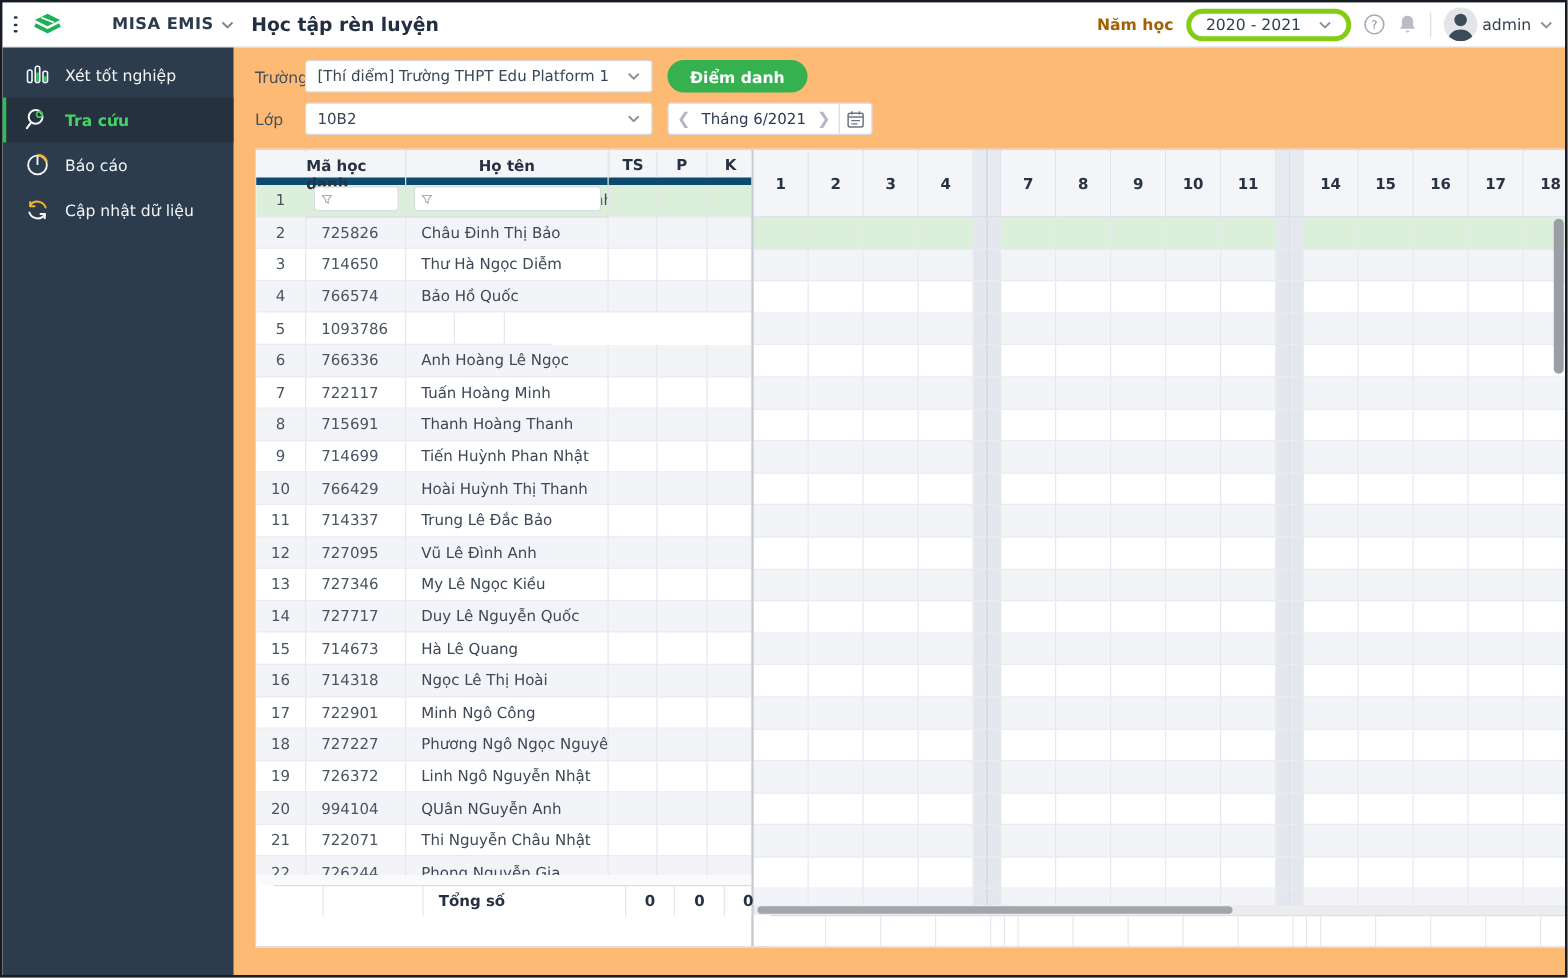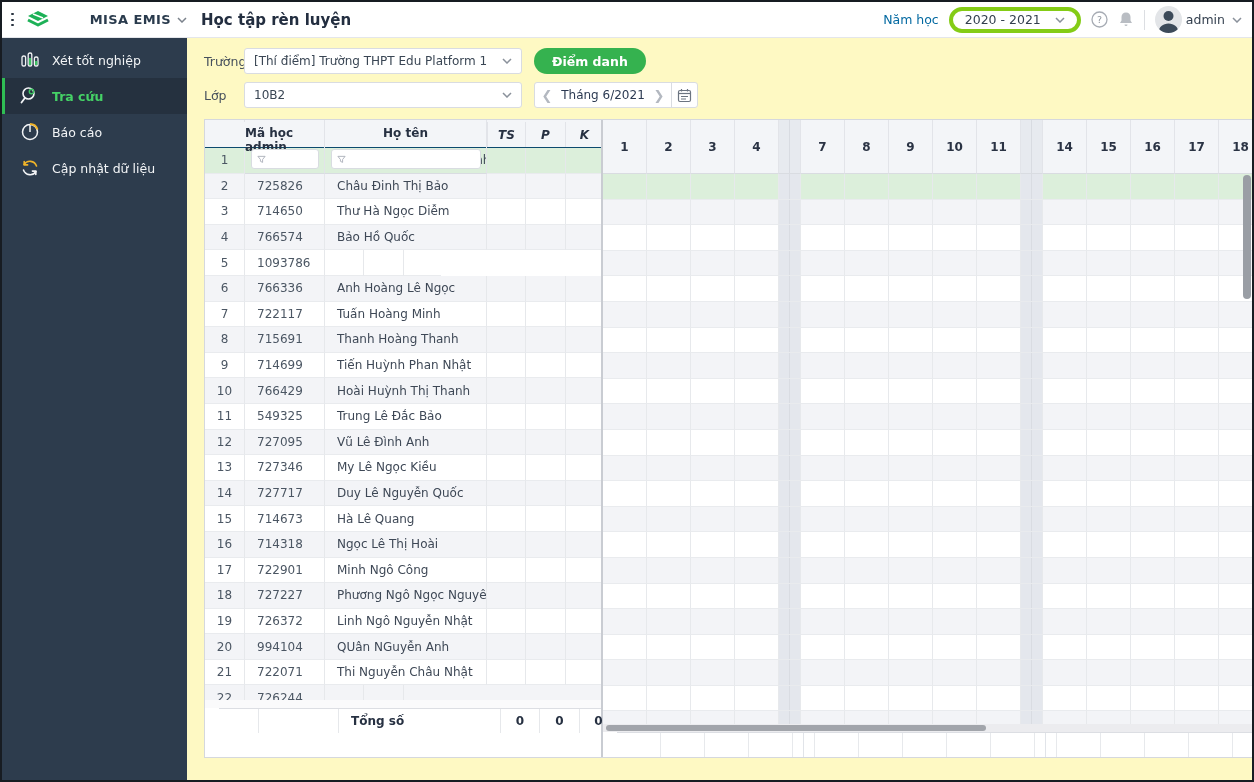--- a/index.html
+++ b/index.html
@@ -9,59 +9,59 @@
 
   
   .topbar { height:36px; background:#ffffff; border-bottom:1px solid #e4e6ea; display:flex; align-items:center; flex:0 0 36px; }
   .tb-left { width:185px; flex:0 0 185px; display:flex; align-items:center; padding-left:9px; }
   .hamburger { width:18px; height:13px; display:flex; flex-direction:column; justify-content:space-between; cursor:pointer; margin-right:12px; }
   .hamburger i { display:block; height:2px; background:#2a3340; border-radius:1px; }
   .brand { display:flex; align-items:center; gap:6px; cursor:pointer; }
   .brand-name { font-size:13px; font-weight:bold; color:#2a3b4d; letter-spacing:.4px; white-space:nowrap;margin-left:34px; }
   .page-title { font-size:15px; font-weight:600; color:#232e40; margin-left:14px; white-space:nowrap; }
   .tb-right { margin-left:auto; display:flex; align-items:center; padding-right:10px; gap:10px; }
-  .yr-label { font-size:12.5px; color:#0369a1; }
+  .yr-label { font-size:12.5px; color:#a16207;font-weight:bold; }
   .yr-pill { display:flex; align-items:center; gap:14px; border:4px solid #84cc16; border-radius:13px; height:26px; padding:0 12px; font-size:12.5px; color:#333f4e; background:#fff; cursor:pointer; }
   .icon-btn { display:flex; align-items:center; justify-content:center; cursor:pointer; }
   .tb-divider { width:1px; height:20px; background:#dcdee2; }
   .avatar { width:27px; height:27px; border-radius:50%; background:#e3e5e8; overflow:hidden; display:flex; align-items:flex-end; justify-content:center; }
   .user-name { font-size:12.5px; color:#333f4e; margin-left:-3px; }
   .user-menu { display:flex; align-items:center; gap:7px; cursor:pointer; }
 
   
   .shell { flex:1; display:flex; min-height:0; }
   .sidebar { width:185px; flex:0 0 185px; background:#2d3c4d; padding-top:4px; }
   .sb-item { height:36px; display:flex; align-items:center; padding-left:13px; cursor:pointer; border-left:3px solid transparent; }
   .sb-item .sb-ico { width:24px; display:flex; justify-content:center; margin-right:10px; }
   .sb-item .sb-label { font-size:12.5px; color:#f2f4f6; white-space:nowrap; }
   .sb-item.active { background:#25313f; border-left-color:#2fbe54; }
   .sb-item.active .sb-label { color:#45d166; font-weight:bold; }
 
-  .content { flex:1; position:relative; background:#fef9c3; min-width:0; }
+  .content { flex:1; position:relative; background:#fdba74; min-width:0; }
 
   
   .f-row { position:absolute; left:17px; display:flex; align-items:center; }
   .f-row.r1 { top:10px; }
   .f-row.r2 { top:44px; }
   .f-label { width:40px; font-size:12.5px; color:#46505c; }
   .select { width:278px; height:26px; background:#fff; border:1px solid #d9dce1; border-radius:3px; display:flex; align-items:center; padding:0 9px; cursor:pointer; }
   .select .sel-text { flex:1; font-size:12px; color:#3a4654; white-space:nowrap; overflow:hidden; }
   .btn-green { margin-left:12px; height:26px; padding:0 18px; background:#35b24f; color:#fff; font-size:12.5px; font-weight:bold; border:none; border-radius:13px; cursor:pointer; font-family:inherit; }
   .monthnav { margin-left:12px; height:26px; background:#fff; border:1px solid #d9dce1; border-radius:3px; display:flex; align-items:center; }
   .mn-arrow { width:24px; text-align:center; color:#b3b8c0; font-size:13px; cursor:pointer; user-select:none; }
   .mn-text { width:88px; text-align:center; font-size:12px; color:#2c3a52; }
   .mn-cal { width:26px; height:100%; border-left:1px solid #d9dce1; display:flex; align-items:center; justify-content:center; cursor:pointer; }
 
   
   .grid { position:absolute; left:17px; top:81px; width:1050px; height:639px; background:#fff; border:1px solid #d5d8dd; display:flex; }
   .g-left { width:398px; flex:0 0 398px; border-right:2px solid #c9ccd2; display:flex; flex-direction:column; }
   .g-days { flex:1; position:relative; overflow:hidden; display:flex; flex-direction:column; }
   .hrow { display:flex; background:#f3f5f8; }
   .hrow.h1 { height:28px; }
-  .hrow.h2 { height:26px; border-bottom:1px solid #0c4a6e;font-style:italic; }
+  .hrow.h2 { height:26px; border-bottom:6px solid #0c4a6e; }
   .hc { display:flex; align-items:center; justify-content:center; font-size:12px; font-weight:bold; color:#273142; border-right:1px solid #e2e4e9; }
   .hc:last-child { border-right:none; }
   .c-stt{width:40px;flex:0 0 40px}.c-id{width:80px;flex:0 0 80px}.c-name{width:162px;flex:0 0 162px}
   .c-ts{width:39px;flex:0 0 39px}.c-p{width:40px;flex:0 0 40px}.c-k{width:37px;flex:0 0 37px}
   .c-tot{width:116px;flex:0 0 116px}
   .fin { display:flex; align-items:center; gap:4px; background:#fff; border:1px solid #d9dce1; border-radius:3px; height:20px; padding:0 5px; }
   .fin.w-id{width:68px}.fin.w-name{width:150px}
   .g-body { height:552px; overflow:hidden; }
   .trow { display:flex; height:25.6px; background:#fff; }
   .trow.alt { background:#f3f4f7; }
@@ -236,21 +236,21 @@
               </svg>
           </span>
         </div>
       </div>
 
       <div class="grid">
         <div class="g-left">
           <div class="hrow h1">
             <div class="hc c-stt" style="height:54px;border-bottom:1px solid #d9dce1;">STT</div>
             <div class="hc c-id" style="height:54px;border-bottom:1px solid #d9dce1;align-items:flex-start;padding-top:6px;position:relative;">
-              <span>Mã học admin</span>
+              <span>Mã học danh</span>
               <span class="fin w-id" style="position:absolute;top:29px;">
                 <svg width="9" height="9" viewBox="0 0 10 10">
                     <path d="M1 1.5h8L6.2 5v3.2L3.8 7V5z" fill="none" stroke="#a9aeb8" stroke-width="1"></path>
                   </svg>
               </span>
             </div>
             <div class="hc c-name" style="height:54px;border-bottom:1px solid #d9dce1;align-items:flex-start;padding-top:6px;position:relative;">
               <span>Họ tên</span>
               <span class="fin w-name" style="position:absolute;top:29px;">
                 <svg width="9" height="9" viewBox="0 0 10 10">
@@ -340,21 +340,21 @@
               <div class="trow alt">
                 <div class="tc c-stt ctr">10</div>
                 <div class="tc c-id pad">766429</div>
                 <div class="tc c-name pad name">Hoài Huỳnh Thị Thanh</div>
                 <div class="tc c-ts"></div>
                 <div class="tc c-p"></div>
                 <div class="tc c-k"></div>
               </div>
               <div class="trow">
                 <div class="tc c-stt ctr">11</div>
-                <div class="tc c-id pad">549325</div>
+                <div class="tc c-id pad">714337</div>
                 <div class="tc c-name pad name">Trung Lê Đắc Bảo</div>
                 <div class="tc c-ts"></div>
                 <div class="tc c-p"></div>
                 <div class="tc c-k"></div>
               </div>
               <div class="trow alt">
                 <div class="tc c-stt ctr">12</div>
                 <div class="tc c-id pad">727095</div>
                 <div class="tc c-name pad name">Vũ Lê Đình Anh</div>
                 <div class="tc c-ts"></div>
@@ -429,20 +429,21 @@
                 <div class="tc c-stt ctr">21</div>
                 <div class="tc c-id pad">722071</div>
                 <div class="tc c-name pad name">Thi Nguyễn Châu Nhật</div>
                 <div class="tc c-ts"></div>
                 <div class="tc c-p"></div>
                 <div class="tc c-k"></div>
               </div>
               <div class="trow alt">
                 <div class="tc c-stt ctr">22</div>
                 <div class="tc c-id pad">726244</div>
+                <div class="tc c-name pad name">Phong Nguyễn Gia</div>
                 <div class="tc c-ts"></div>
                 <div class="tc c-p"></div>
                 <div class="tc c-k"></div>
               </div>
             </div>
           <div class="hscroll"></div>
           <div class="frow">
             <div class="fc c-stt"></div>
             <div class="fc c-id"></div>
             <div class="fc c-name pad">Tổng số</div>

